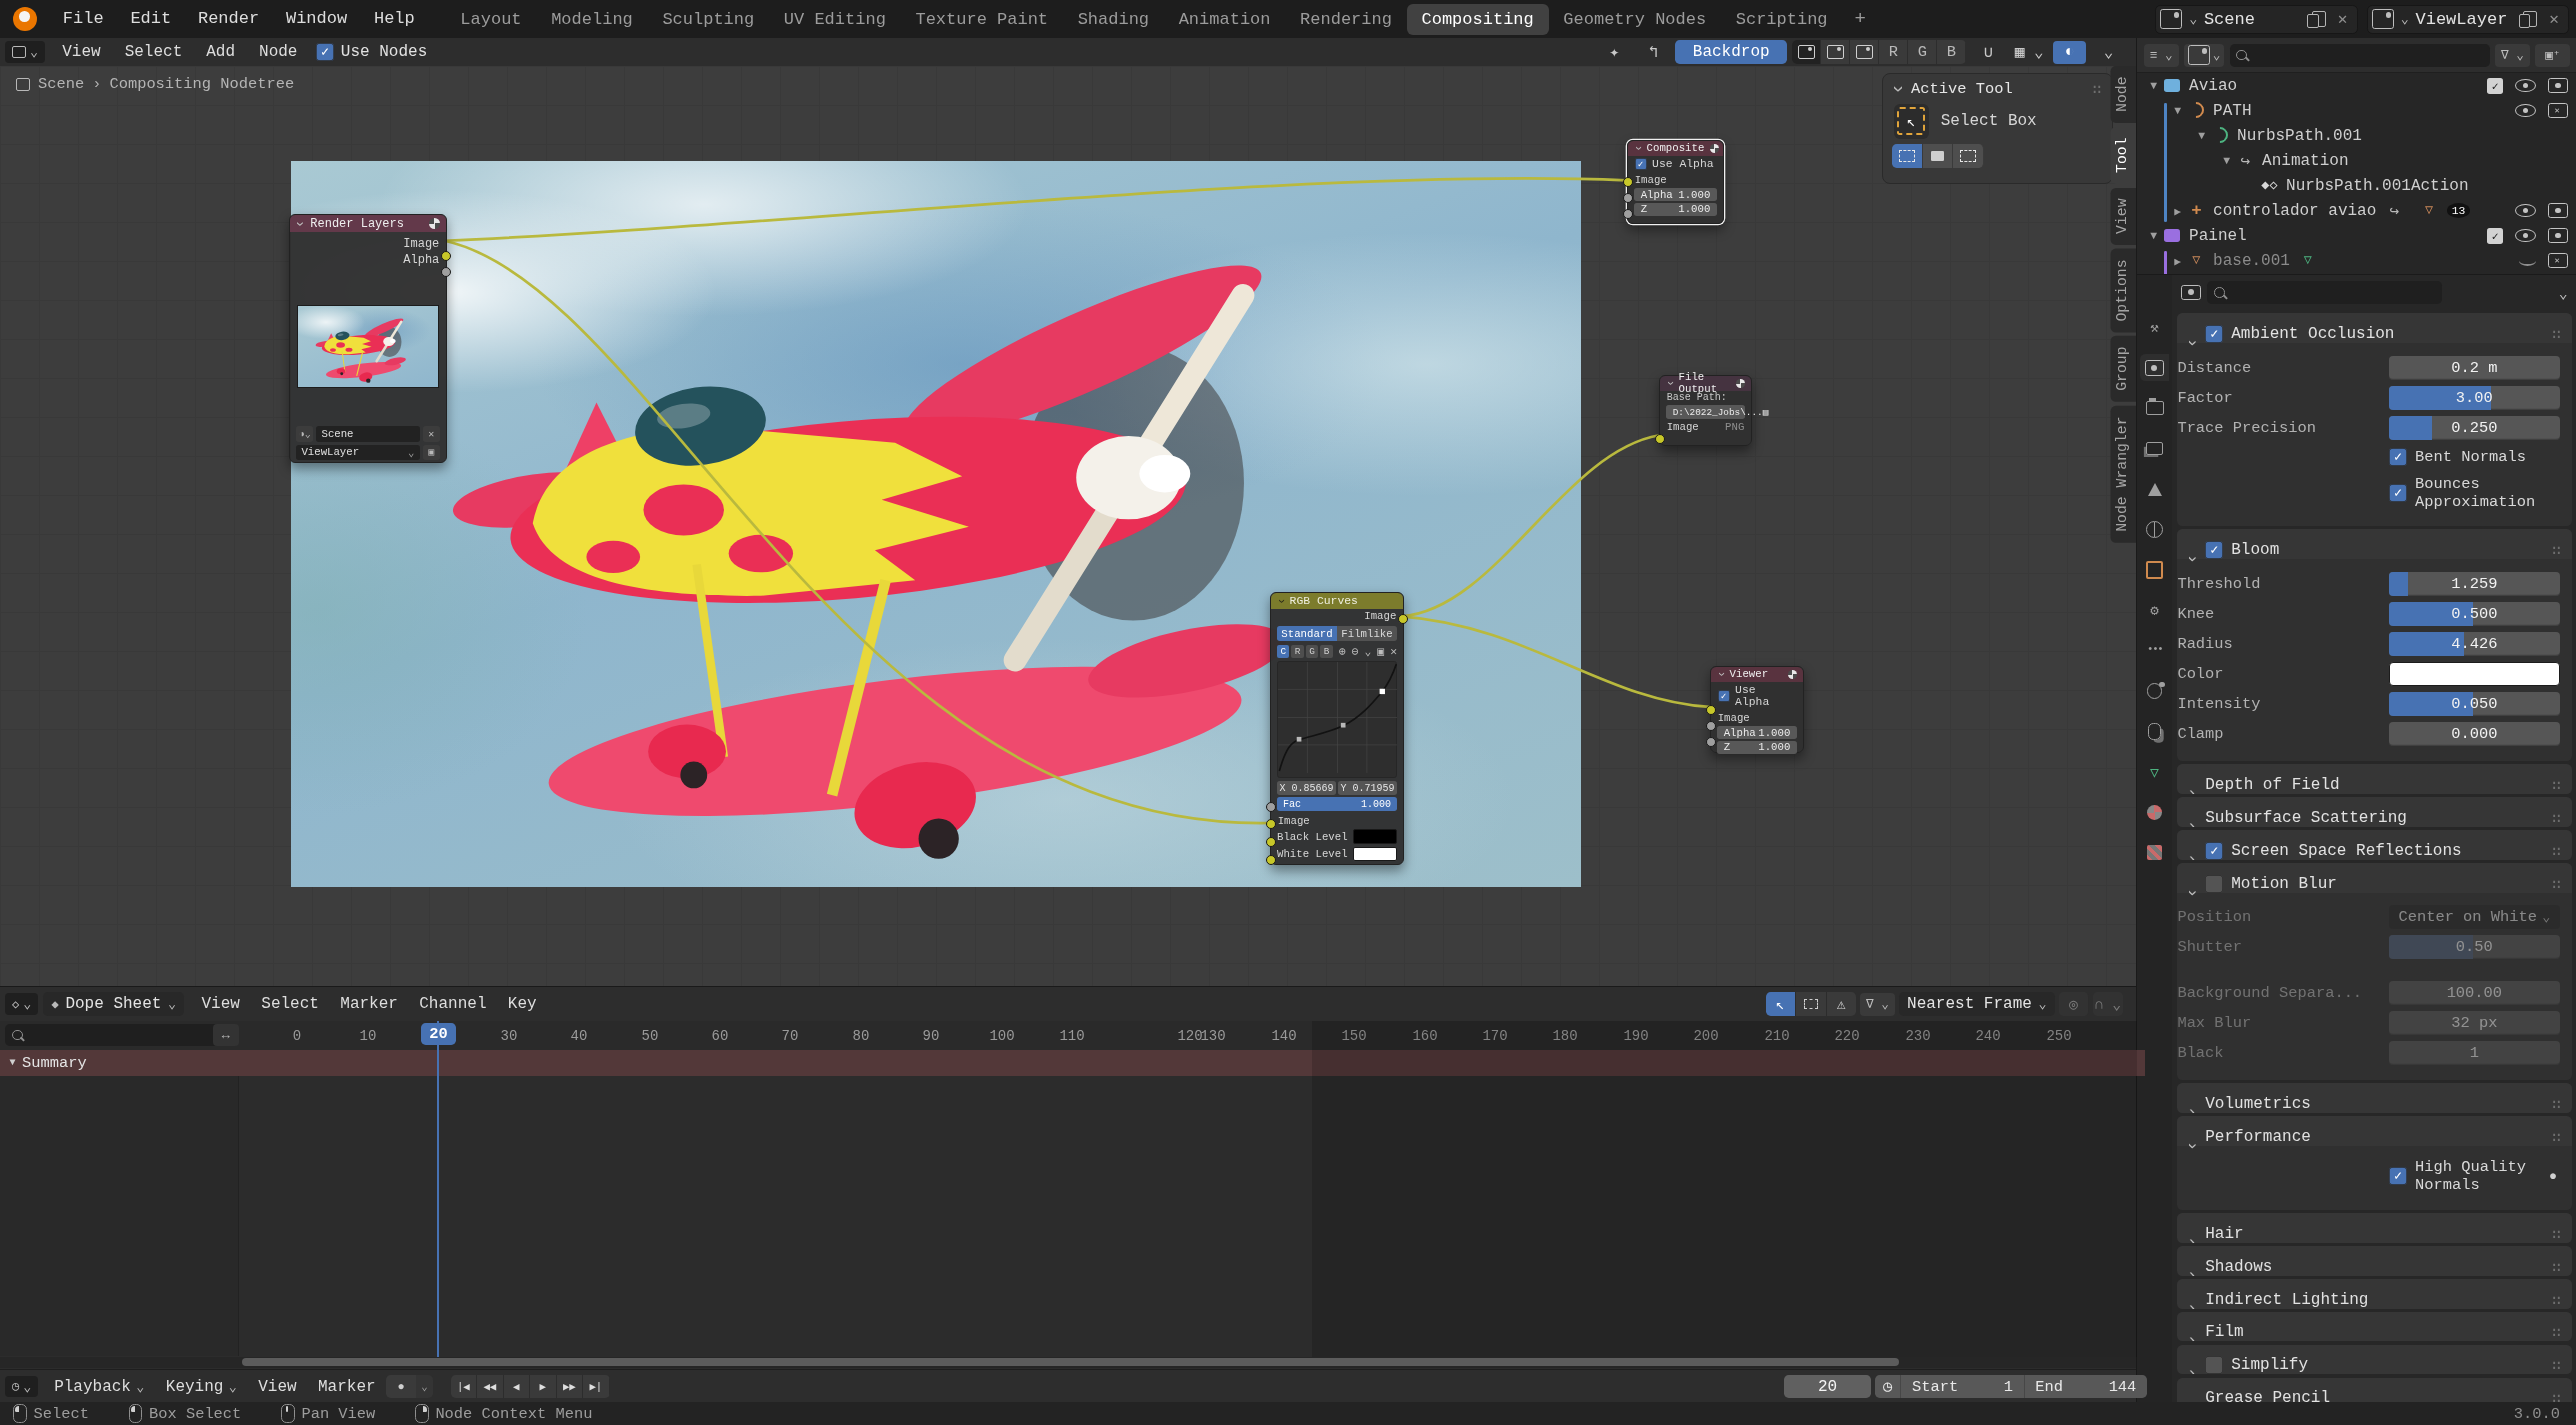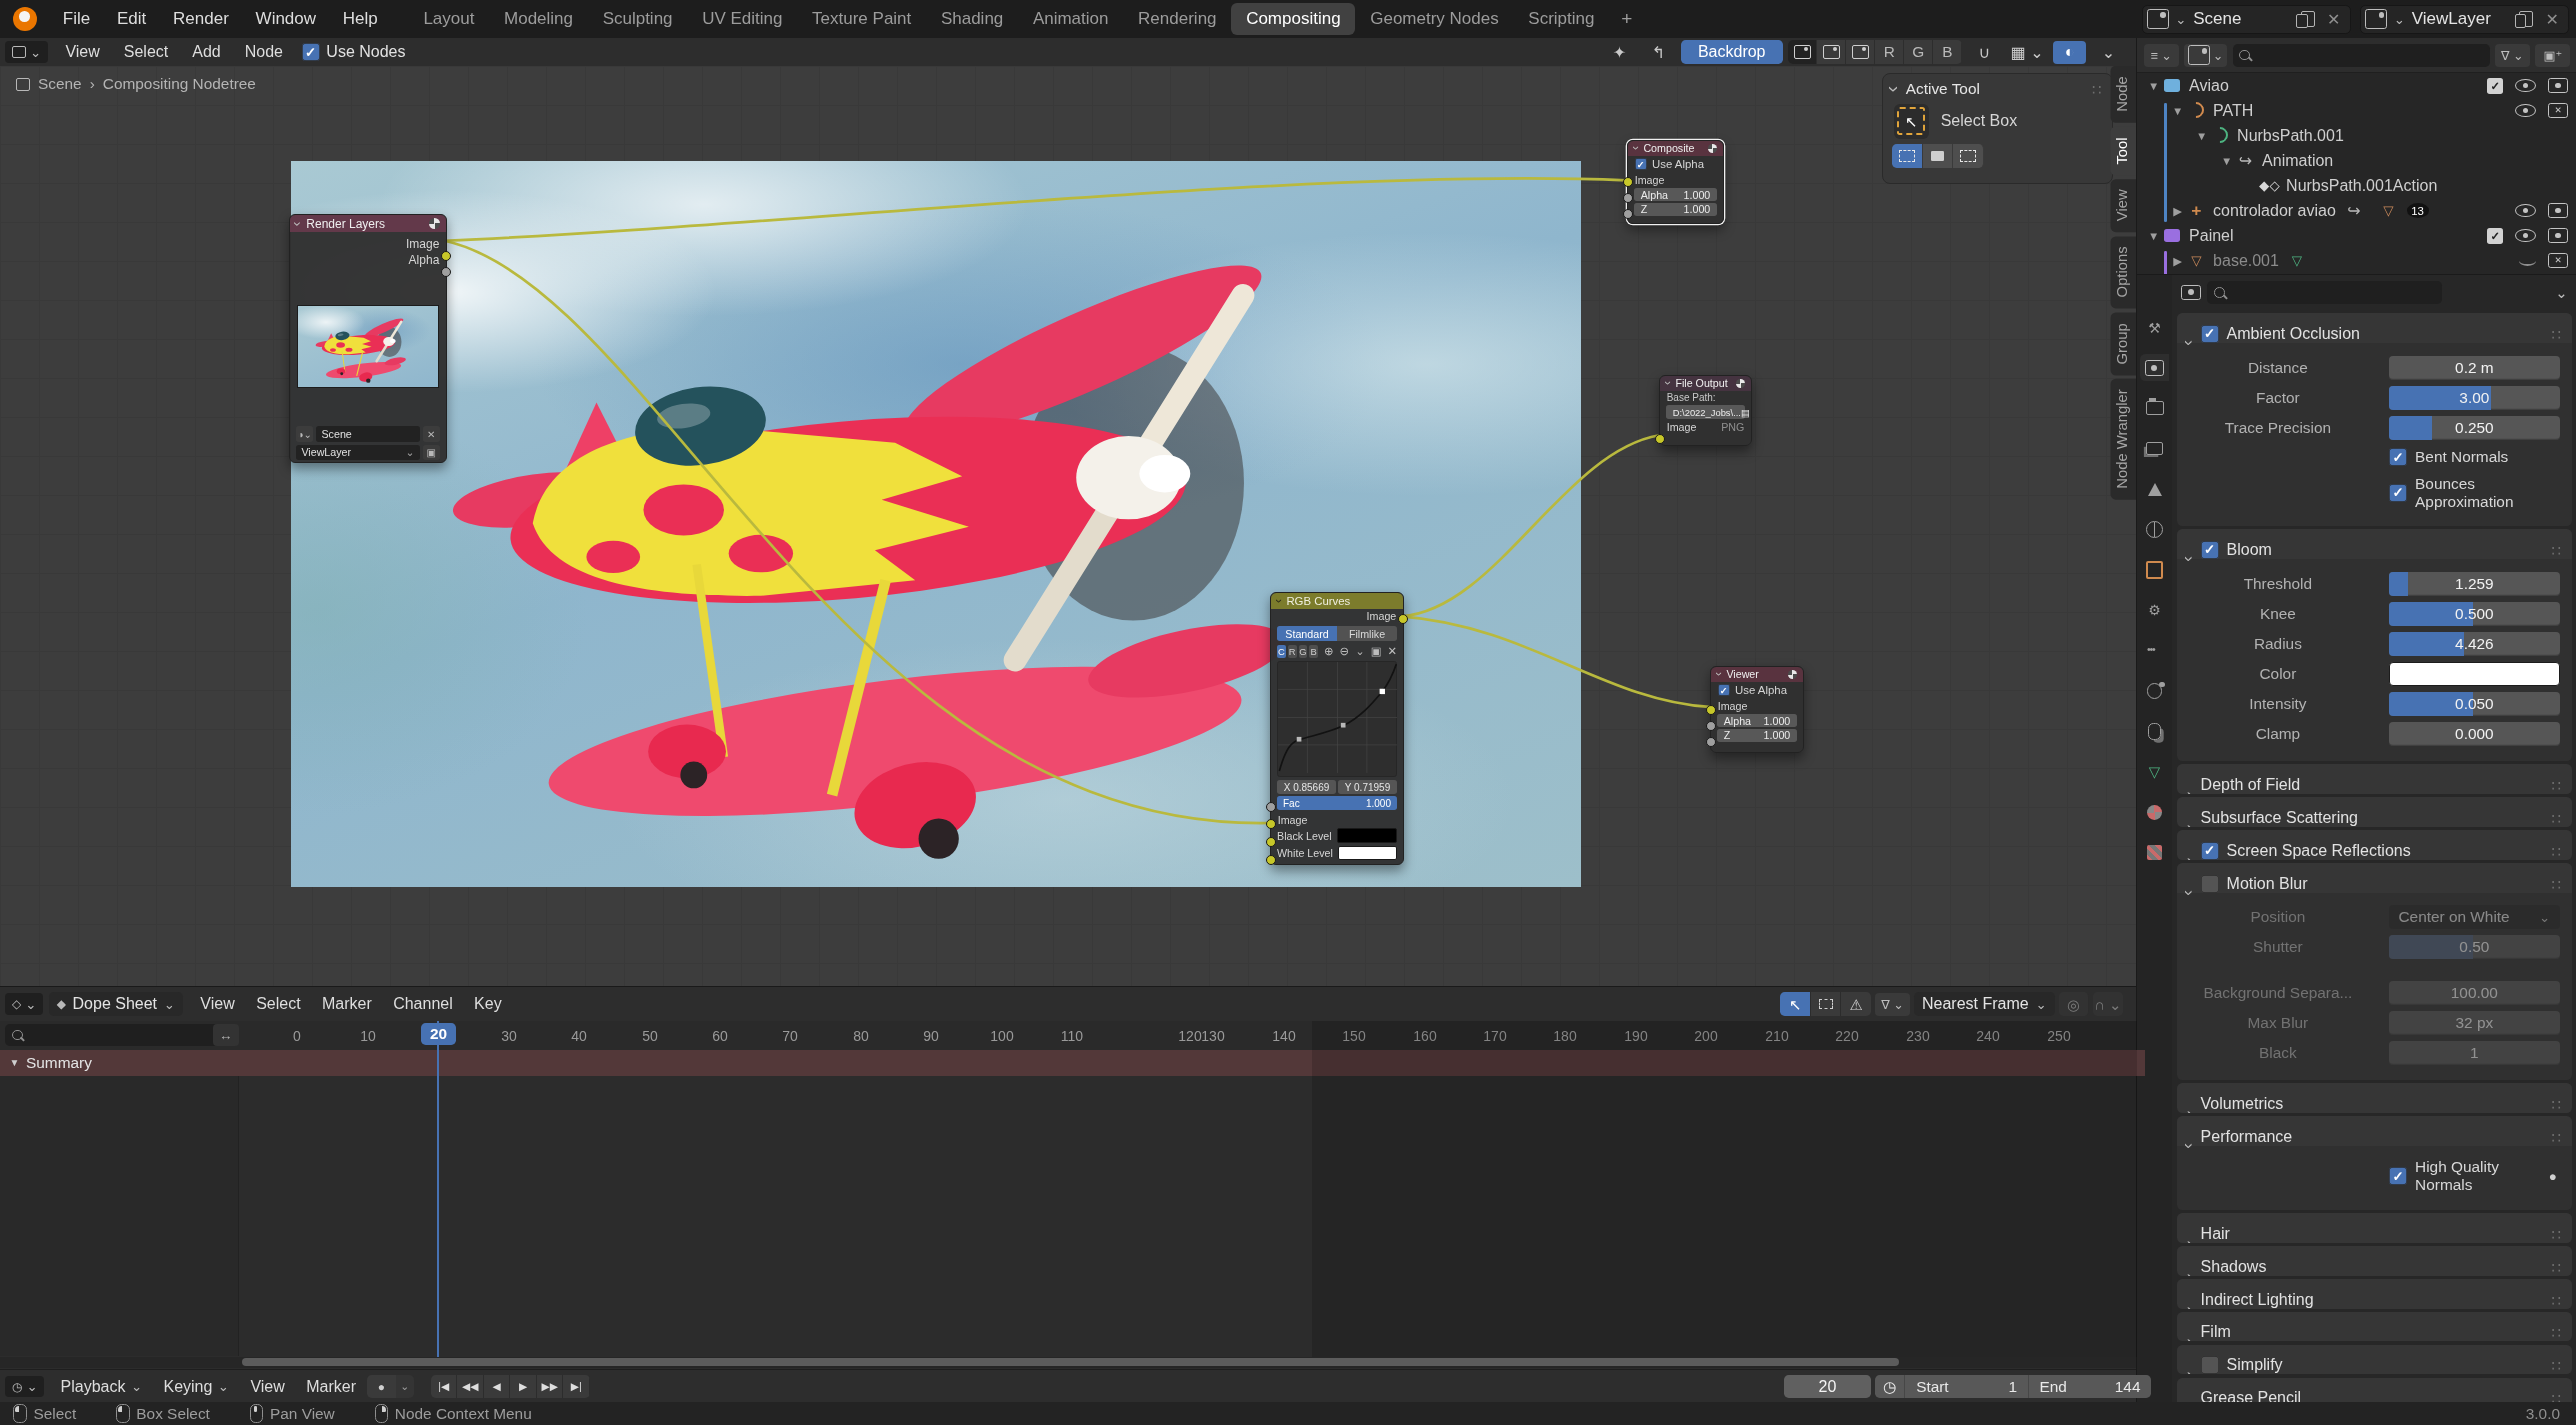--- a/index.html
+++ b/index.html
@@ -1,17 +1,17 @@
 <!DOCTYPE html>
 <html style="font-size:10.7px"><head>
 <meta charset="utf-8">
 <style>
   html,body{margin:0;padding:0;background:#161616;}
   #app{position:relative;width:2576px;height:1425px;overflow:hidden;background:#0ea5e9;
-       font-family:Liberation Sans, sans-serif;color:#d8d8d8;
+       font-family:Liberation Mono, monospace;color:#d8d8d8;
        -webkit-font-smoothing:antialiased;}
   
   .cb{width:18px;height:18px;border-radius:4px;background:#545454;box-shadow:inset 0 0 0 0.7px #2a2a2a;
       display:inline-flex;align-items:center;justify-content:center;flex:none;}
   .cb.on{background:#4772b3;}
   .cb.on::after{content:"✓";color:#fff;font-size:13.4px;font-weight:bold;}
   .chev{color:#bdbdbd;font-size:20px;line-height:0;display:inline-block;}
   .chev.open{transform:rotate(90deg);}
   .grip{color:#6e6e6e;font-size:14.8px;letter-spacing:1.3px;}
   .sphere{width:14.8px;height:14.8px;border-radius:50%;flex:none;
@@ -182,21 +182,21 @@
   .pi-phys::after{content:"";position:absolute;right:-3.4px;top:-2.7px;width:5.4px;height:5.4px;border-radius:50%;background:#9f9f9f;}
   .pi-con{width:10.7px;height:14.8px;border:1.7px solid #9f9f9f;border-radius:5.4px;box-shadow:4px 4px 0 -1.3px #707070;}
   #pcontent{flex:1;overflow:hidden;}
   #phead{height:35px;display:flex;align-items:center;gap:6.7px;padding:0 9.4px;}
   .psec{margin:3.4px 5.4px;border-radius:5.4px;overflow:hidden;}
   .psec-h{height:29.5px;background:#363636;display:flex;align-items:flex-end;gap:8px;padding:0 9.4px;font-size:16px;color:#e2e2e2;}
   .psec-h .chev{font-size:17.4px;}
   .psec-h .grip{margin-left:auto;}
   .psec-b{background:#303030;padding:6.7px 0 9.4px;}
   .prow{display:flex;align-items:center;margin:6px 12px 6px 0;min-height:23px;}
-  .plabel{width:201px;text-align:center;padding-right:10.7px;color:#b2b2b2;font-size:15.4px;flex:none;
+  .plabel{width:201px;text-align:left;padding-right:10.7px;color:#b2b2b2;font-size:15.4px;flex:none;
           white-space:nowrap;overflow:hidden;text-overflow:ellipsis;}
   .pctl{flex:1;position:relative;height:24px;}
   .slider{position:absolute;inset:0;background:#565656;border-radius:4px;overflow:hidden;box-shadow:inset 0 -1.3px 0 rgba(0,0,0,.25);}
   .slider .fill{position:absolute;left:0;top:0;bottom:0;background:#4772b3;}
   .slider .sval{position:absolute;inset:0;display:flex;align-items:center;justify-content:center;color:#f2f2f2;font-size:15.4px;}
   .pdrop{position:absolute;inset:0;background:#282828;border-radius:4px;display:flex;align-items:center;justify-content:space-between;padding:0 9.4px;color:#e0e0e0;font-size:15.4px;}
   .pswatch{position:absolute;inset:0;border-radius:4px;border:0.7px solid #1c1c1c;}
   .pcheckrow{display:flex;align-items:center;gap:8px;font-size:15.4px;color:#d8d8d8;}
   .adot{margin-left:auto;color:#d0d0d0;font-size:13.4px;padding-right:2.7px;}
   .psec-b.dis .prow{opacity:.5;}

